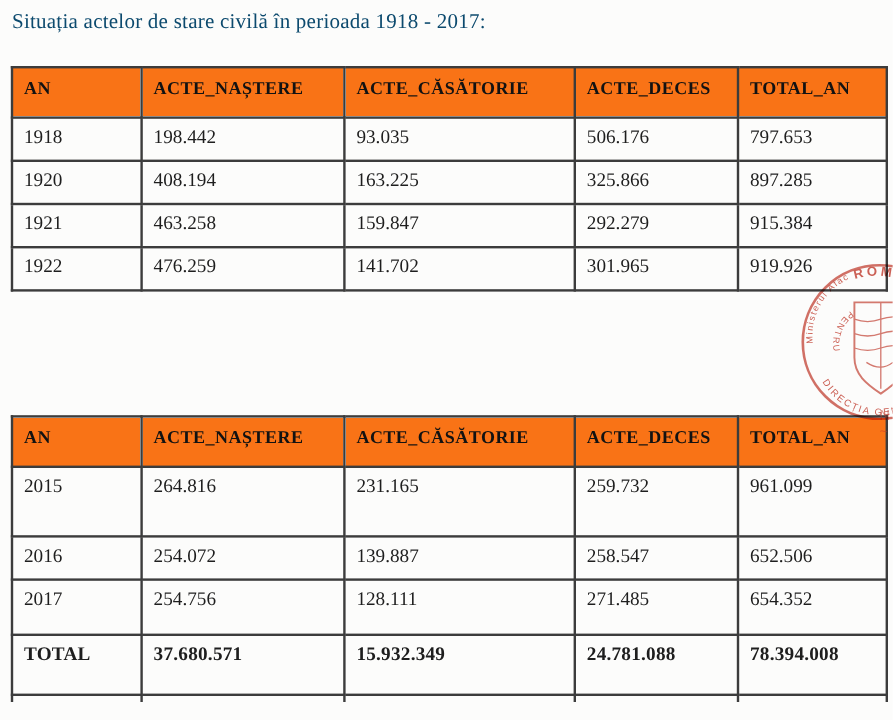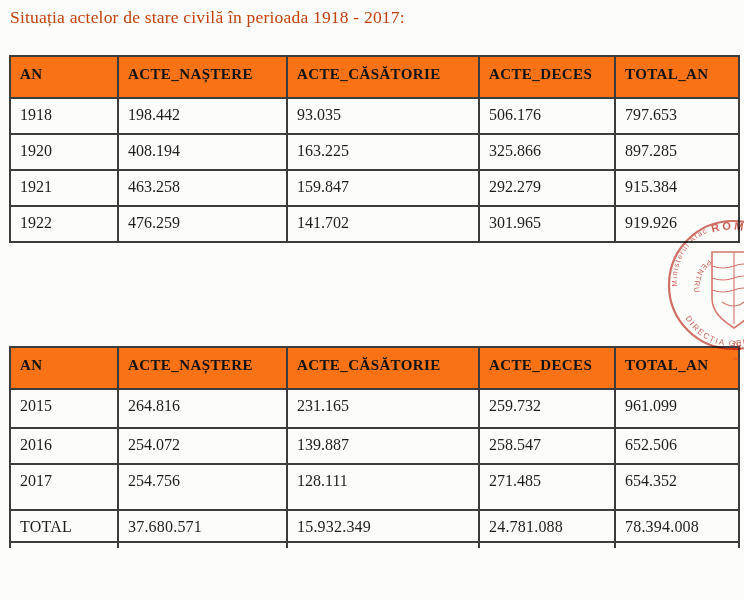--- a/index.html
+++ b/index.html
@@ -1,26 +1,26 @@
 <!DOCTYPE html>
 <html><head>
 <meta charset="utf-8">
 <style>
   html,body{margin:0;padding:0;}
   body{width:744px;height:600px;background:#ffffff;font-family:"Liberation Serif", serif;}
   .page{position:relative;width:744px;height:600px;overflow:hidden;background:#fcfcfb;color:#1b1b1b;}
-  .doc-title{position:absolute;left:10px;top:7px;font-size:17.5px;letter-spacing:.2px;color:#c2410c;}
+  .doc-title{position:absolute;left:10px;top:7px;font-size:17.5px;letter-spacing:.2px;color:#0c4a6e;}
   table.civ{position:absolute;left:9px;border-collapse:collapse;table-layout:fixed;width:729px;background:transparent;}
   table.t1{top:55px;}
   table.t2{top:346px;}
   table.civ th, table.civ td{border:2px solid #3c3c3c;vertical-align:top;overflow:hidden;white-space:nowrap;}
   table.civ th{background:#f97316;text-align:left;font-size:15px;font-weight:bold;letter-spacing:.4px;padding:9px 0 0 9px;height:42px;box-sizing:border-box;color:#121212;}
   table.civ td{font-size:16px;padding:7px 0 0 9px;box-sizing:border-box;color:#1e1e1e;}
-  tr.r48 td{height:36px;} tr.r51 td{height:39px;} tr.r46 td{height:46px;border-radius:20px;}
-  tr.total-row td{font-weight:normal;letter-spacing:.2px;height:32px;}
+  tr.r48 td{height:36px;} tr.r51 td{height:58px;} tr.r46 td{height:46px;border-radius:20px;}
+  tr.total-row td{font-weight:bold;letter-spacing:.2px;height:50px;}
   tr.stub td{height:6px;border-bottom:none;padding:0;}
   .stamp{position:absolute;left:656px;top:198px;width:180px;height:185px;opacity:.8;mix-blend-mode:multiply;pointer-events:none;z-index:5;}
   .stamp text{font-family:"Liberation Sans", sans-serif;fill:#c23a2c;}
   .margin-marks{position:absolute;left:733px;top:340px;z-index:4;color:#c23a2c;opacity:.5;font-family:"Liberation Sans", sans-serif;font-size:12px;line-height:13px;pointer-events:none;}
 </style>
 </head>
 <body>
 
 <div class="page">
 

